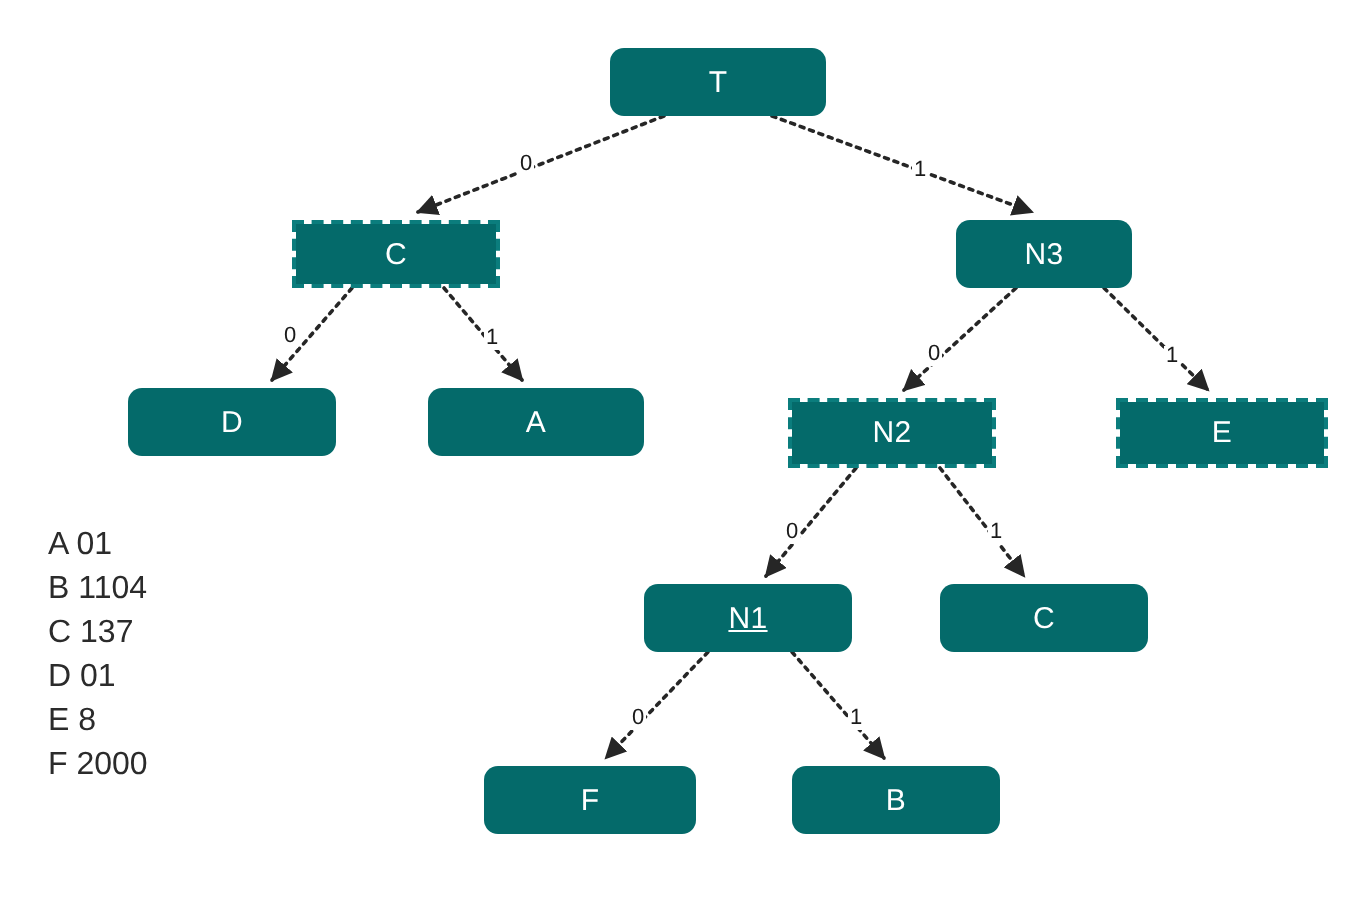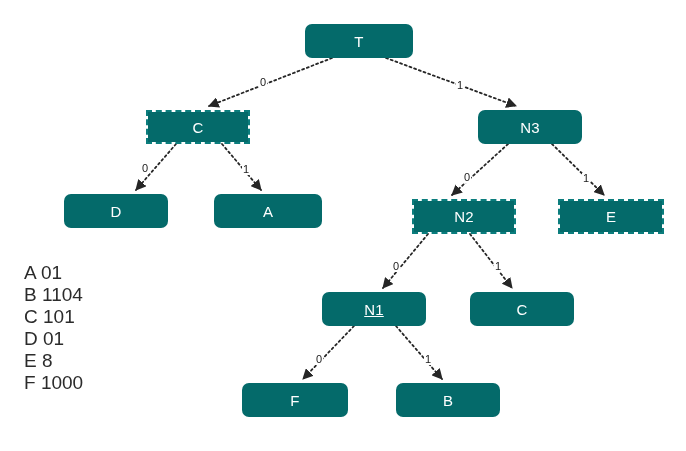--- a/index.html
+++ b/index.html
@@ -60,21 +60,21 @@
     z-index: 4;
     font-family: "Liberation Sans", sans-serif;
   }
   #legend {
     position: absolute;
     left: 24px;
     top: 262px;
     z-index: 2;
   }
   .legend-row {
-    font-size: 19px;
+    font-size: 16px;
     color: #2b2b2b;
     line-height: 22px;
     white-space: pre;
   }
   .legend-sym { }
   .legend-code { }
 </style>
 </head>
 <body>
 
@@ -100,30 +100,30 @@
       </g>
   </svg>
 
   <div id="node-layer">
       <div class="node solid" style="left: 305px; top: 24px; width: 108px; height: 34px;">
         <span class="node-label">T</span>
       </div>
       <div class="node dashed" style="left: 146px; top: 110px; width: 104px; height: 34px;">
         <span class="node-label">C</span>
       </div>
-      <div class="node solid" style="left: 478px; top: 110px; width: 104px; height: 34px;">
+      <div class="node solid" style="left: 478px; top: 110px; width: 88px; height: 34px;">
         <span class="node-label">N3</span>
       </div>
       <div class="node solid" style="left: 64px; top: 194px; width: 104px; height: 34px;">
         <span class="node-label">D</span>
       </div>
       <div class="node solid" style="left: 214px; top: 194px; width: 108px; height: 34px;">
         <span class="node-label">A</span>
       </div>
-      <div class="node dashed" style="left: 412px; top: 199px; width: 104px; height: 35px;">
+      <div class="node dashed" style="left: 394px; top: 199px; width: 104px; height: 35px;">
         <span class="node-label">N2</span>
       </div>
       <div class="node dashed" style="left: 558px; top: 199px; width: 106px; height: 35px;">
         <span class="node-label">E</span>
       </div>
       <div class="node solid" style="left: 322px; top: 292px; width: 104px; height: 34px; text-decoration: underline;">
         <span class="node-label">N1</span>
       </div>
       <div class="node solid" style="left: 470px; top: 292px; width: 104px; height: 34px;">
         <span class="node-label">C</span>
@@ -144,19 +144,19 @@
       <span class="edge-label" style="left: 582px; top: 173px;">1</span>
       <span class="edge-label" style="left: 392px; top: 261px;">0</span>
       <span class="edge-label" style="left: 494px; top: 261px;">1</span>
       <span class="edge-label" style="left: 315px; top: 354px;">0</span>
       <span class="edge-label" style="left: 424px; top: 354px;">1</span>
     </div>
 
   <div id="legend">
       <div class="legend-row"><span class="legend-sym">A</span> <span class="legend-code">01</span></div>
       <div class="legend-row"><span class="legend-sym">B</span> <span class="legend-code">1104</span></div>
-      <div class="legend-row"><span class="legend-sym">C</span> <span class="legend-code">101</span></div>
+      <div class="legend-row"><span class="legend-sym">C</span> <span class="legend-code">137</span></div>
       <div class="legend-row"><span class="legend-sym">D</span> <span class="legend-code">01</span></div>
       <div class="legend-row"><span class="legend-sym">E</span> <span class="legend-code">8</span></div>
-      <div class="legend-row"><span class="legend-sym">F</span> <span class="legend-code">1000</span></div>
+      <div class="legend-row"><span class="legend-sym">F</span> <span class="legend-code">2000</span></div>
     </div>
 
 </div>
 
 </body></html>

